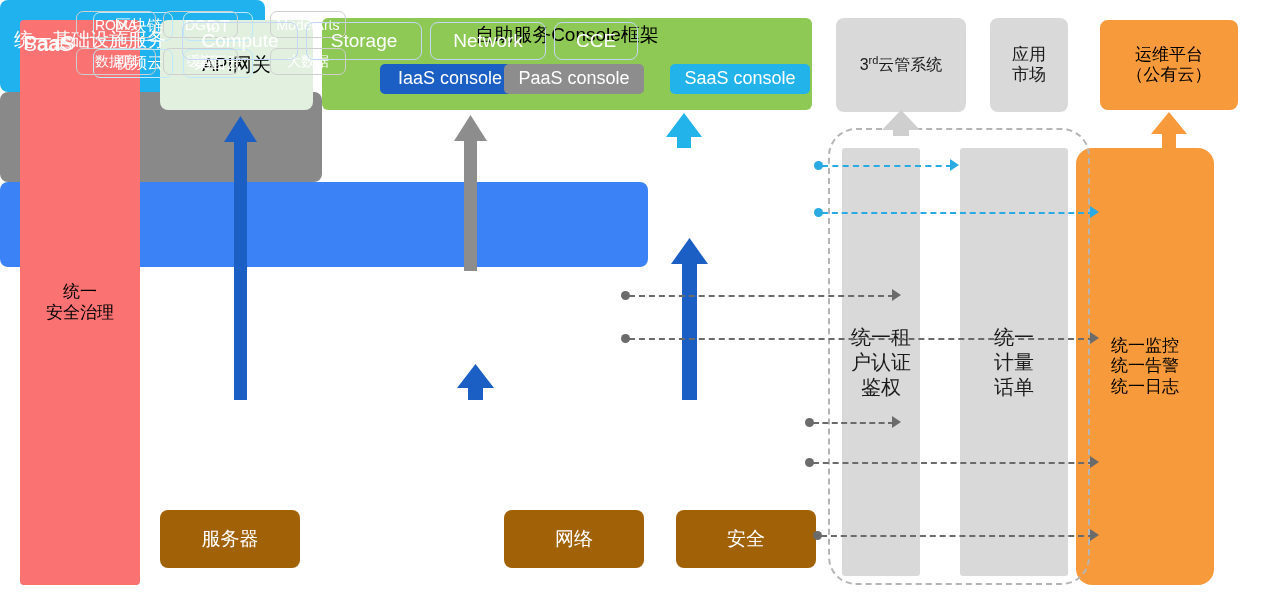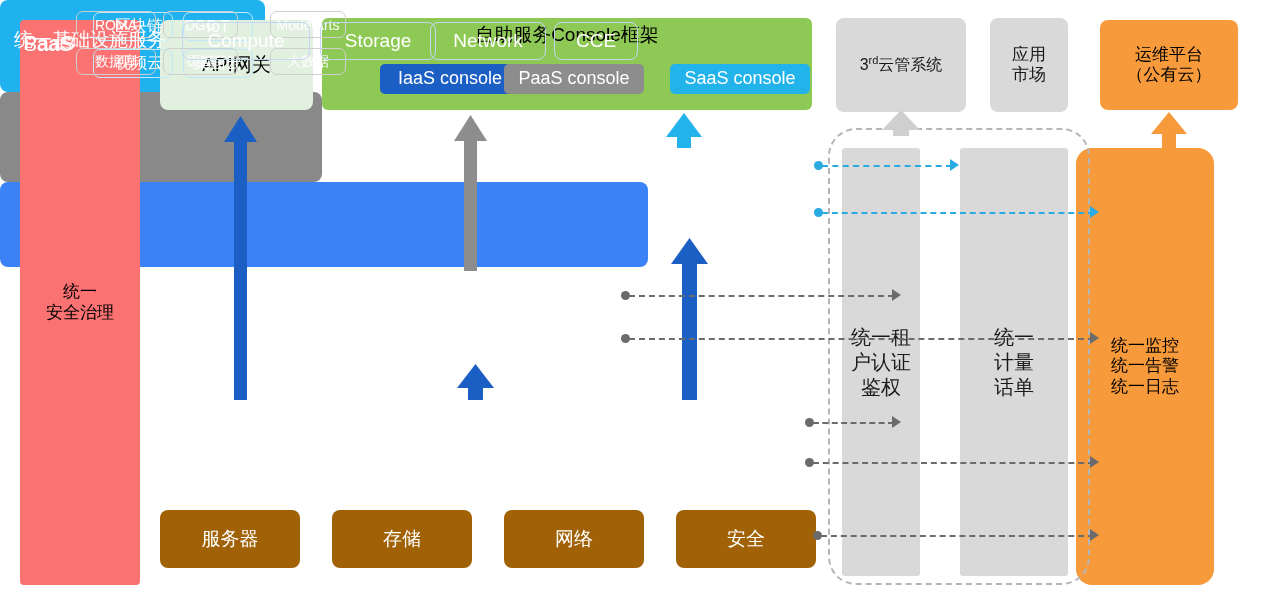--- a/index.html
+++ b/index.html
@@ -110,22 +110,22 @@
   }
   .infra-label{
     position:absolute;left:14px;top:27px;color:#fff;font-size:19px;
   }
   .ip{
     position:absolute;top:22px;height:38px;
     border:1.6px solid #c3d7f5;border-radius:8px;
     display:flex;align-items:center;justify-content:center;
     color:#ffffff;font-size:19px;box-sizing:border-box;
   }
-  .ip.a{left:182px;width:128px;}
-  .ip.b{left:306px;width:116px;margin-left:14px;}
+  .ip.a{left:182px;width:116px;}
+  .ip.b{left:306px;width:116px;}
   .ip.c{left:430px;width:116px;}
   .ip.d{left:554px;width:84px;}
 
   
   .res{
     top:510px;height:58px;background:#a16207;border-radius:8px;
     color:#ffffff;font-size:19px;
   }
   .res.r1{left:160px;width:140px;}
   .res.r2{left:332px;width:140px;}
@@ -224,21 +224,20 @@
 
   <div class="infra">
     <div class="infra-label">统一基础设施服务</div>
     <div class="ip a">Compute</div>
     <div class="ip b">Storage</div>
     <div class="ip c">Network</div>
     <div class="ip d">CCE</div>
   </div>
 
   <div class="box res r1">服务器</div>
-  <div class="box res r2">存储</div>
   <div class="box res r3">网络</div>
   <div class="box res r4">安全</div>
 
   <div class="dash-container"></div>
   <div class="svc-col auth">
     <div>
       <div>统一租</div>
       <div>户认证</div>
       <div>鉴权</div>
     </div>

